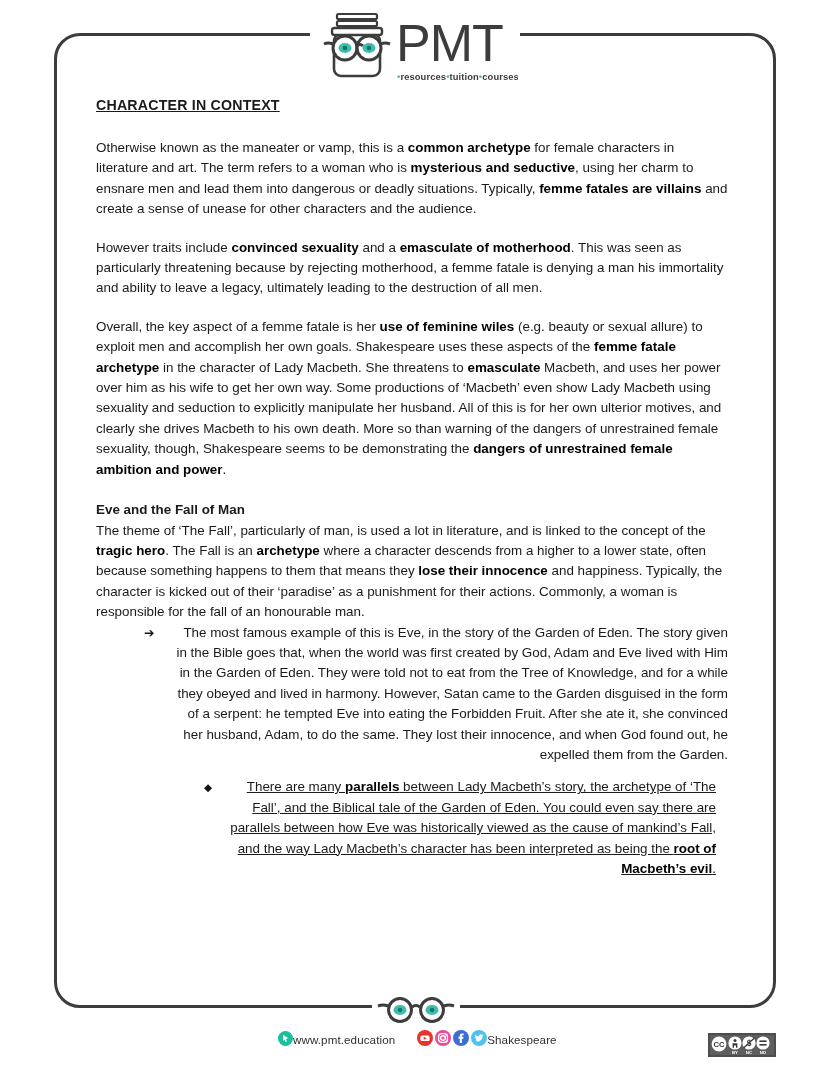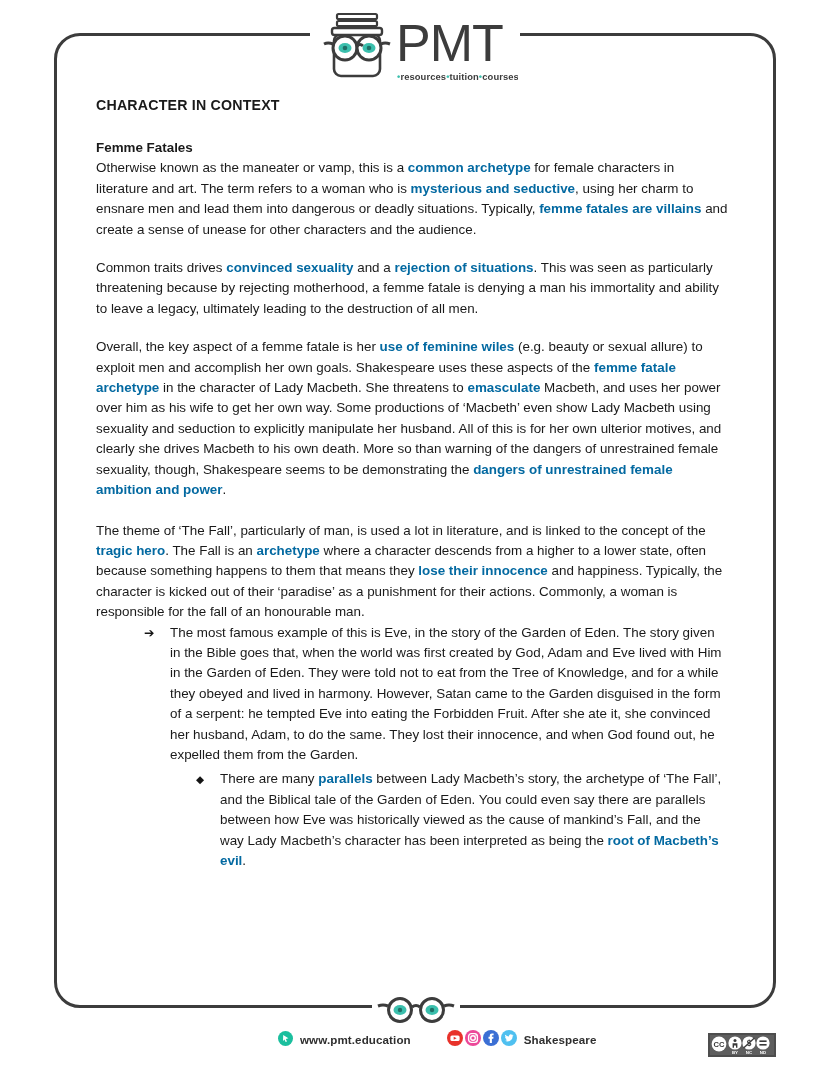--- a/index.html
+++ b/index.html
@@ -74,60 +74,63 @@
     font-size: 13.4px;
     line-height: 20.4px;
     color: #1a1a1a;
   }
   .doc h1 {
     font-size: 14.2px;
     font-weight: bold;
     letter-spacing: 0.2px;
     margin: 0 0 24px 0;
     line-height: 18px;
+    text-decoration: underline;
   }
   .doc h2 {
     font-size: 13.4px;
     font-weight: bold;
     margin: 0;
     line-height: 20.4px;
   }
   .doc p {
     margin: 0;
     text-align: left;
   }
   .gap { height: 20px; }
   .gap-sm { height: 18px; }
 
-  .hl { color: #0369a1; font-weight: bold; }
+  .hl { color: #000000; font-weight: bold; }
 
   
   ul.lvl1 {
     list-style: none;
     margin: 0;
     padding: 0 0 0 48px;
+    text-align: right;
   }
   ul.lvl1 > li {
     position: relative;
     padding-left: 26px;
     margin: 0;
   }
   ul.lvl1 > li::before {
     content: "\2794";
     position: absolute;
     left: 0; top: 0;
     font-size: 12.5px;
     color: #141414;
     font-family: "DejaVu Sans", sans-serif;
     line-height: 20.4px;
   }
   ul.lvl2 {
     list-style: none;
-    margin: 4px;
+    margin: 12px;
     padding: 0 0 0 22px;
+    text-decoration: underline;
   }
   ul.lvl2 > li {
     position: relative;
     padding-left: 24px;
   }
   ul.lvl2 > li::before {
     content: "\25C6";
     position: absolute;
     left: 0; top: 0;
     font-size: 10.5px;
@@ -140,23 +143,23 @@
   .footer {
     position: absolute;
     left: 0; top: 1030px;
     width: 828px; height: 36px;
   }
   .footer-center {
     position: absolute;
     left: 278px; top: 0;
     display: flex;
     align-items: center;
-    gap: 7px;
+    gap: 0;
     font-size: 11.6px;
-    font-weight: bold;
+    font-weight: normal;
     color: #2f2f2f;
     letter-spacing: 0.1px;
   }
   .footer-sep { width: 22px; }
   .soc-row { display: flex; align-items: center; gap: 2px; }
   .cc-badge {
     position: absolute;
     left: 708px; top: 3px;
     width: 68px; height: 24px; text-decoration: underline;
   }
@@ -208,27 +211,27 @@
       <ellipse cx="24" cy="13" rx="6.5" ry="5" fill="#3bbfad"></ellipse>
       <ellipse cx="56" cy="13" rx="6.5" ry="5" fill="#3bbfad"></ellipse>
       <circle cx="24" cy="13" r="2.2" fill="#1f6f66"></circle>
       <circle cx="56" cy="13" r="2.2" fill="#1f6f66"></circle>
     </svg>
   </div>
 
   <div class="doc">
     <h1>CHARACTER IN CONTEXT</h1>
     <div id="sections-root">
-        <h2>Femme Fatales</h2>
         <p><span>Otherwise known as the maneater or vamp, this is a </span><span class="hl">common archetype</span><span> for female characters in literature and art. The term refers to a woman who is </span><span class="hl">mysterious and seductive</span><span>, using her charm to ensnare men and lead them into dangerous or deadly situations. Typically, </span><span class="hl">femme fatales are villains</span><span> and create a sense of unease for other characters and the audience.</span></p>
         <div class="gap-sm"></div>
-        <p><span>Common traits drives </span><span class="hl">convinced sexuality</span><span> and a </span><span class="hl">rejection of situations</span><span>. This was seen as particularly threatening because by rejecting motherhood, a femme fatale is denying a man his immortality and ability to leave a legacy, ultimately leading to the destruction of all men.</span></p>
+        <p><span>However traits include </span><span class="hl">convinced sexuality</span><span> and a </span><span class="hl">emasculate of motherhood</span><span>. This was seen as particularly threatening because by rejecting motherhood, a femme fatale is denying a man his immortality and ability to leave a legacy, ultimately leading to the destruction of all men.</span></p>
         <div class="gap-sm"></div>
         <p><span>Overall, the key aspect of a femme fatale is her </span><span class="hl">use of feminine wiles</span><span> (e.g. beauty or sexual allure) to exploit men and accomplish her own goals. Shakespeare uses these aspects of the </span><span class="hl">femme fatale archetype</span><span> in the character of Lady Macbeth. She threatens to </span><span class="hl">emasculate</span><span> Macbeth, and uses her power over him as his wife to get her own way. Some productions of ‘Macbeth’ even show Lady Macbeth using sexuality and seduction to explicitly manipulate her husband. All of this is for her own ulterior motives, and clearly she drives Macbeth to his own death. More so than warning of the dangers of unrestrained female sexuality, though, Shakespeare seems to be demonstrating the </span><span class="hl">dangers of unrestrained female ambition and power</span><span>.</span></p>
         <div class="gap"></div>
+        <h2>Eve and the Fall of Man</h2>
         <p><span>The theme of ‘The Fall’, particularly of man, is used a lot in literature, and is linked to the concept of the </span><span class="hl">tragic hero</span><span>. The Fall is an </span><span class="hl">archetype</span><span> where a character descends from a higher to a lower state, often because something happens to them that means they </span><span class="hl">lose their innocence</span><span> and happiness. Typically, the character is kicked out of their ‘paradise’ as a punishment for their actions. Commonly, a woman is responsible for the fall of an honourable man.</span></p>
         <ul class="lvl1">
           <li>
             <div><span>The most famous example of this is Eve, in the story of the Garden of Eden. The story given in the Bible goes that, when the world was first created by God, Adam and Eve lived with Him in the Garden of Eden. They were told not to eat from the Tree of Knowledge, and for a while they obeyed and lived in harmony. However, Satan came to the Garden disguised in the form of a serpent: he tempted Eve into eating the Forbidden Fruit. After she ate it, she convinced her husband, Adam, to do the same. They lost their innocence, and when God found out, he expelled them from the Garden.</span></div>
             <ul class="lvl2">
               <li>
                 <div><span>There are many </span><span class="hl">parallels</span><span> between Lady Macbeth’s story, the archetype of ‘The Fall’, and the Biblical tale of the Garden of Eden. You could even say there are parallels between how Eve was historically viewed as the cause of mankind’s Fall, and the way Lady Macbeth’s character has been interpreted as being the </span><span class="hl">root of Macbeth’s evil</span><span>.</span></div>
               </li>
             </ul>
           </li>

